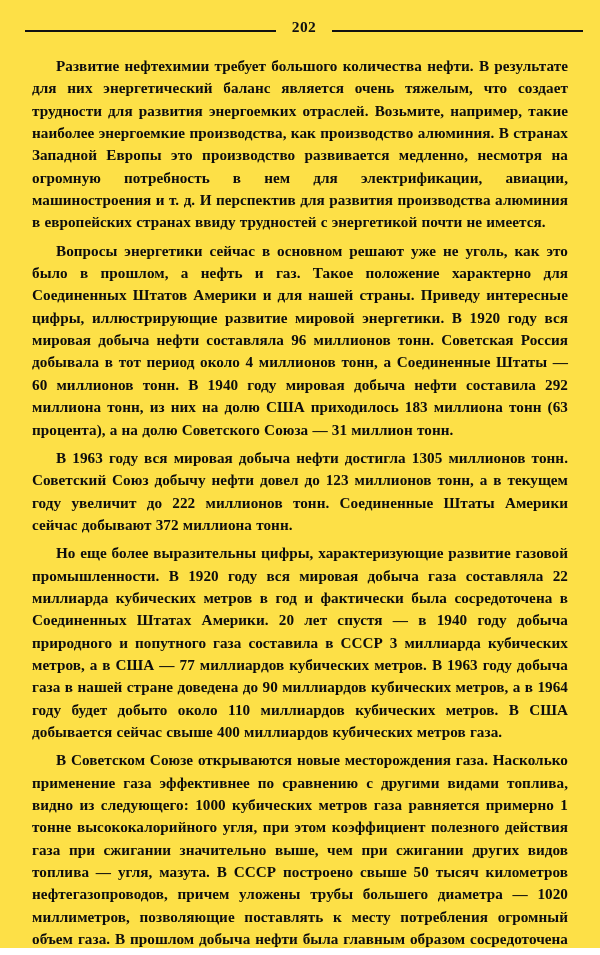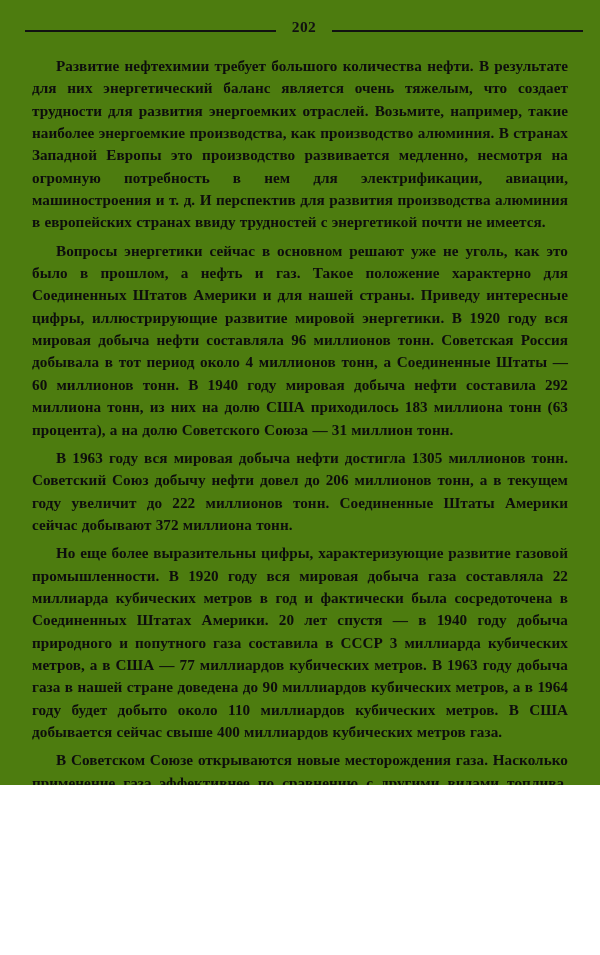--- a/index.html
+++ b/index.html
@@ -5,22 +5,22 @@
 <style>
   html, body {
     margin: 0;
     padding: 0;
     background: #ffffff;
   }
 
   .page {
     position: relative;
     width: 600px;
-    height: 785px;
-    background: #4d7c0f;
+    height: 948px;
+    background: #fde047;
     overflow: hidden;
     font-family: "Liberation Serif", "DejaVu Serif", serif;
     color: #0d0d0d;
     box-sizing: border-box;
   }
 
   
   .running-head {
     position: absolute;
     left: 25px;
@@ -92,18 +92,18 @@
 
   <div class="running-head">
     <div class="head-rule left"></div>
     <div class="folio">202</div>
     <div class="head-rule right"></div>
   </div>
 
   <div class="textblock">
     <p class="para">Развитие нефтехимии требует большого количества нефти. В результате для них энергетический баланс является очень тяжелым, что создает трудности для развития энергоемких отраслей. Возьмите, например, такие наиболее энергоемкие производства, как производство алюминия. В странах Западной Европы это производство развивается медленно, несмотря на огромную потребность в нем для электрификации, авиации, машиностроения и т. д. И перспектив для развития производства алюминия в европейских странах ввиду трудностей с энергетикой почти не имеется.</p>
     <p class="para">Вопросы энергетики сейчас в основном решают уже не уголь, как это было в прошлом, а нефть и газ. Такое положение характерно для Соединенных Штатов Америки и для нашей страны. Приведу интересные цифры, иллюстрирующие развитие мировой энергетики. В 1920 году вся мировая добыча нефти составляла 96 миллионов тонн. Советская Россия добывала в тот период около 4 миллионов тонн, а Соединенные Штаты — 60 миллионов тонн. В 1940 году мировая добыча нефти составила 292 миллиона тонн, из них на долю США приходилось 183 миллиона тонн (63 процента), а на долю Советского Союза — 31 миллион тонн.</p>
-    <p class="para">В 1963 году вся мировая добыча нефти достигла 1305 миллионов тонн. Советский Союз добычу нефти довел до 206 миллионов тонн, а в текущем году увеличит до 222 миллионов тонн. Соединенные Штаты Америки сейчас добывают 372 миллиона тонн.</p>
+    <p class="para">В 1963 году вся мировая добыча нефти достигла 1305 миллионов тонн. Советский Союз добычу нефти довел до 123 миллионов тонн, а в текущем году увеличит до 222 миллионов тонн. Соединенные Штаты Америки сейчас добывают 372 миллиона тонн.</p>
     <p class="para">Но еще более выразительны цифры, характеризующие развитие газовой промышленности. В 1920 году вся мировая добыча газа составляла 22 миллиарда кубических метров в год и фактически была сосредоточена в Соединенных Штатах Америки. 20 лет спустя — в 1940 году добыча природного и попутного газа составила в СССР 3 миллиарда кубических метров, а в США — 77 миллиардов кубических метров. В 1963 году добыча газа в нашей стране доведена до 90 миллиардов кубических метров, а в 1964 году будет добыто около 110 миллиардов кубических метров. В США добывается сейчас свыше 400 миллиардов кубических метров газа.</p>
     <p class="para">В Советском Союзе открываются новые месторождения газа. Насколько применение газа эффективнее по сравнению с другими видами топлива, видно из следующего: 1000 кубических метров газа равняется примерно 1 тонне высококалорийного угля, при этом коэффициент полезного действия газа при сжигании значительно выше, чем при сжигании других видов топлива — угля, мазута. В СССР построено свыше 50 тысяч километров нефтегазопроводов, причем уложены трубы большего диаметра — 1020 миллиметров, позволяющие поставлять к месту потребления огромный объем газа. В прошлом добыча нефти была главным образом сосредоточена в Азербайджане, в районе Баку. Позднее были открыты большие запасы нефти в районах Поволжья, Башкирии, Татарии, а в настоящее время разведаны колоссальные запасы в</p>
   </div>
 
 </div>
 
 </body></html>

